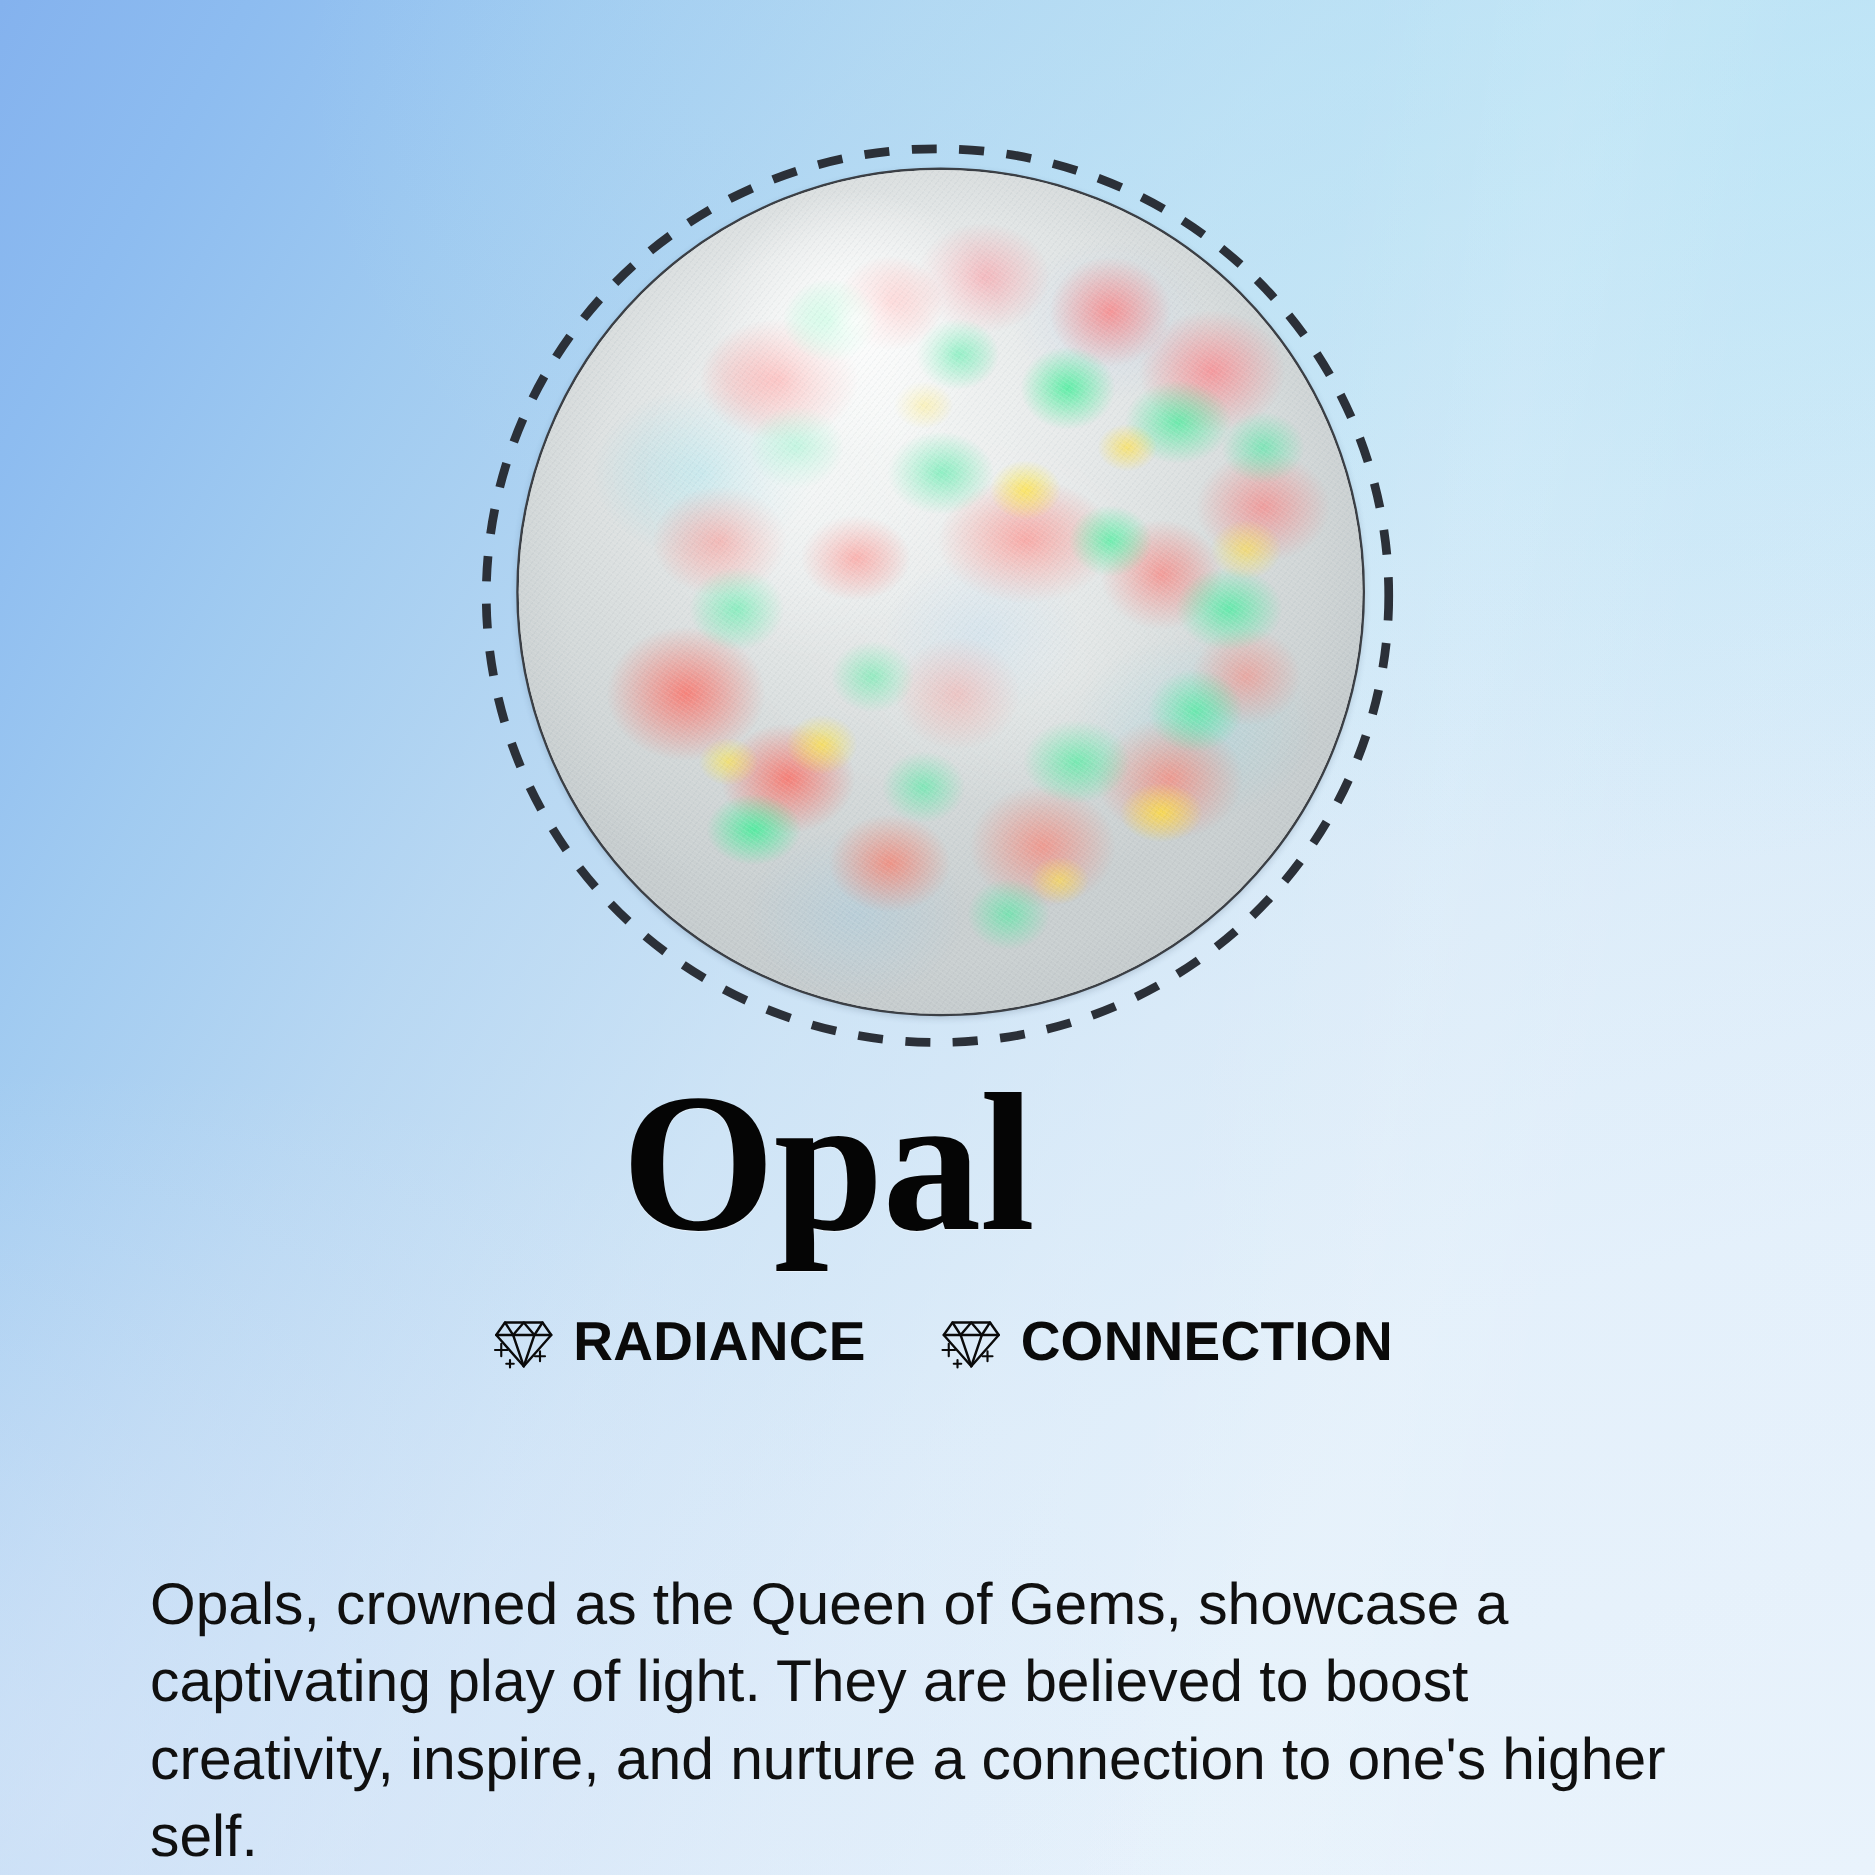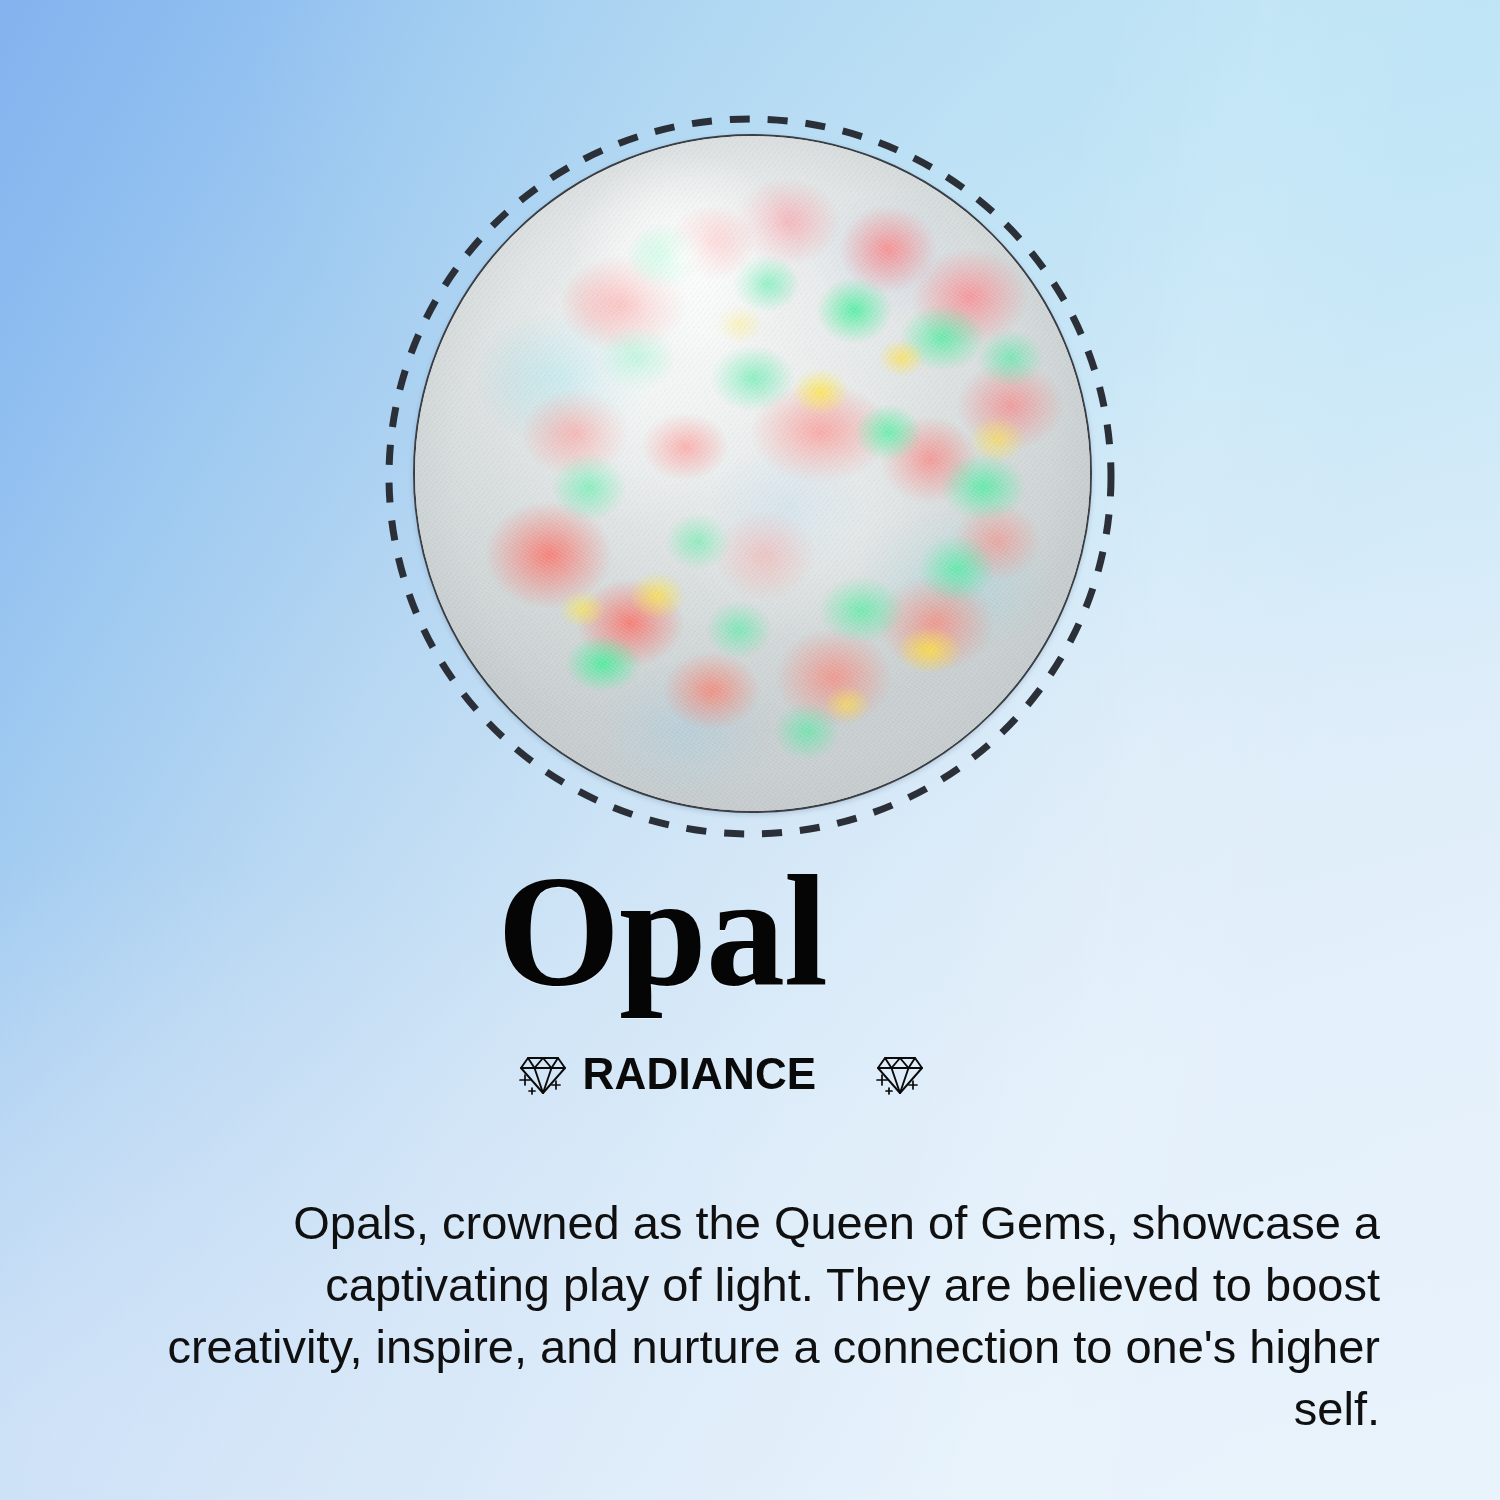--- a/index.html
+++ b/index.html
@@ -197,43 +197,44 @@
   
   #keywords {
     position: absolute;
     left: 0;
     top: 1048px;
     width: 1443px;
     display: flex;
     justify-content: center;
     align-items: center;
     gap: 58px;
+    padding-left: 32px;
   }
   .kw {
     display: flex;
     align-items: center;
     gap: 14px;
   }
   .kw-icon { width: 52px; height: 52px; flex: 0 0 52px; display: block; }
   .kw-label {
     font-family: "Liberation Sans", sans-serif;
     font-size: 44px;
     font-weight: 700;
     letter-spacing: 0.2px;
     color: #0a0a0a;
     white-space: nowrap;
   }
 
   
   #description {
     position: absolute;
     left: 120px;
-    top: 1192px;
+    top: 1252px;
     width: 1260px;
-    text-align: right;
+    text-align: left;
     font-family: "Liberation Sans", sans-serif;
     font-size: 47px;
     line-height: 1.32;
     color: #101010;
     font-weight: 400;
   }
 </style>
 </head>
 <body>
 
@@ -297,19 +298,20 @@
             <path d="M41 10 L34.5 20 L26 45"></path>
             <path d="M17.5 20 L26 10 L34.5 20"></path>
           </g>
           <g fill="none" stroke="#0a0a0a" stroke-width="1.7" stroke-linecap="round">
             <path d="M8 27 L8 37 M3 32 L13 32"></path>
             <path d="M39 33 L39 41 M35 37 L43 37"></path>
             <path d="M15 40 L15 46 M12 43 L18 43"></path>
           </g>
         </svg>
       </span>
+      <span class="kw-label">CONNECTION</span>
     </div>
 
   </div>
 
   <div id="description">Opals, crowned as the Queen of Gems, showcase a captivating play of light. They are believed to boost creativity, inspire, and nurture a connection to one's higher self.</div>
 
 </div>
 
 </body></html>

